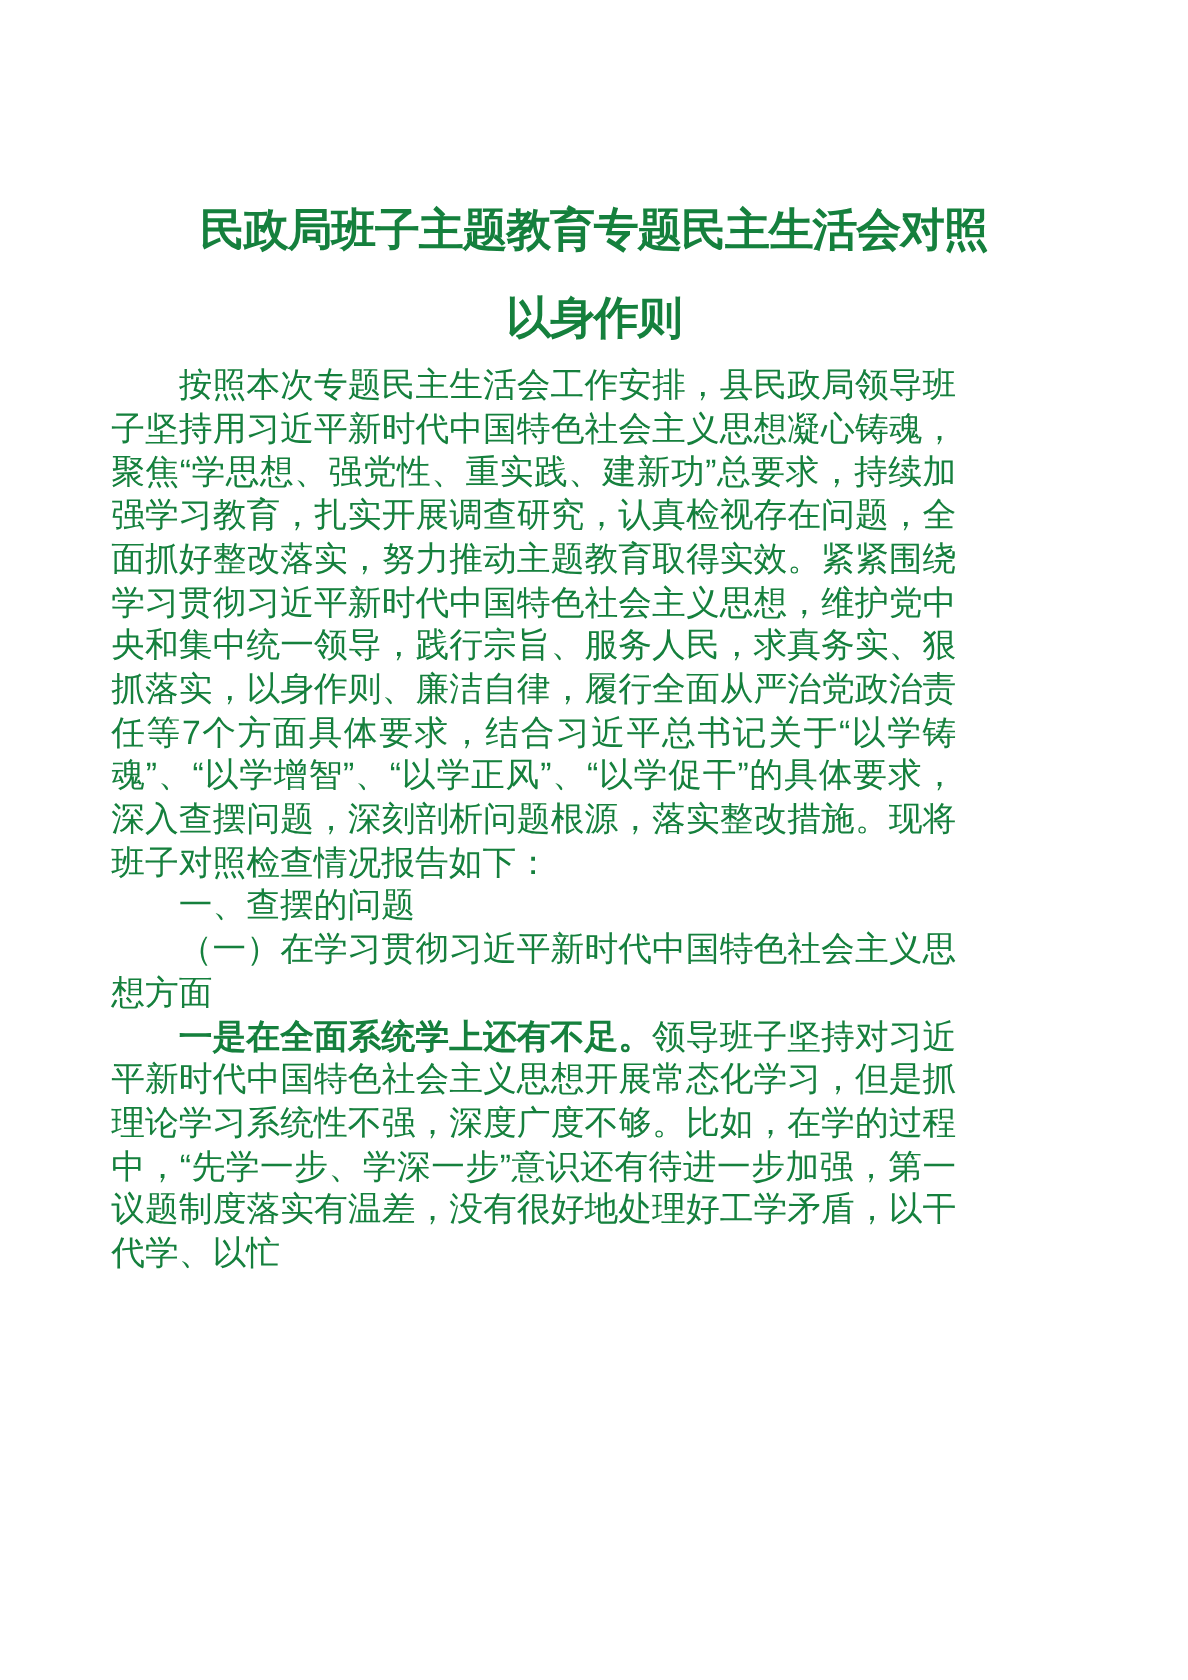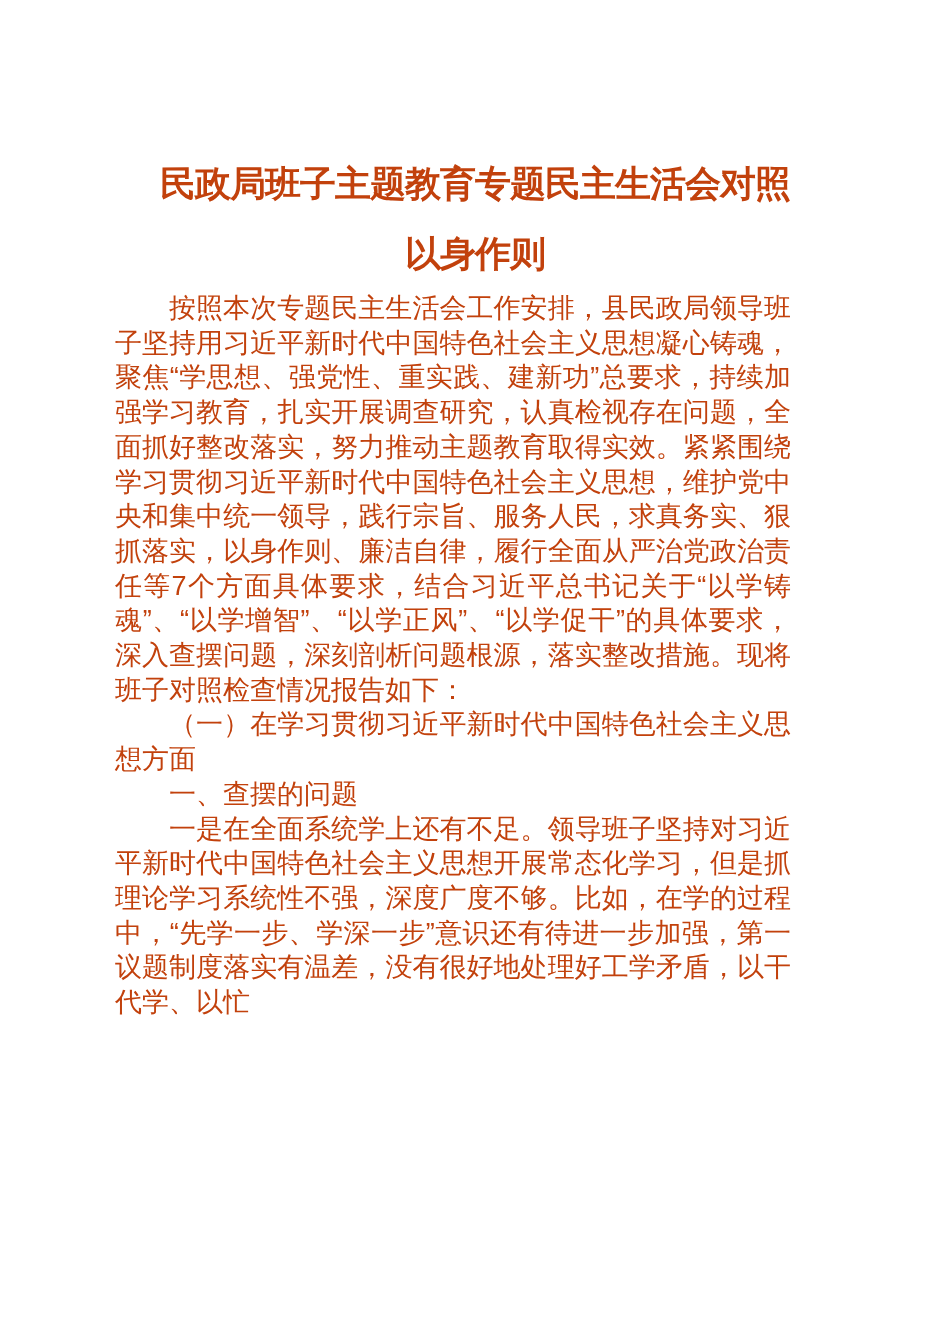--- a/index.html
+++ b/index.html
@@ -5,69 +5,69 @@
   html, body {
     margin: 0;
     padding: 0;
     background: #ffffff;
   }
   .page {
     position: relative;
     width: 950px;
     height: 1344px;
     background: #ffffff;
-    color: #c2410c;
+    color: #15803d;
     font-family: "Liberation Sans", sans-serif;
     overflow: hidden;
   }
   .doc-title {
     margin: 0;
     padding-top: 149px;
     font-size: 36px;
     line-height: 70px;
     font-weight: 700;
     letter-spacing: -1px;
     text-align: center;
   }
   .doc-title .title-line {
     display: block;
   }
   .doc-body {
-    margin-left: 115px;
+    margin-left: 89px;
     width: 676px;
     margin-top: 2px;
     font-size: 27px;
     line-height: 34.7px;
     text-align: justify;
     letter-spacing: 0;
   }
   .doc-body p {
     margin: 0;
     padding: 0;
     text-indent: 2em;
   }
   .lead-bold {
-    font-weight: 400;
+    font-weight: 700;
   }
 </style>
 </head>
 <body>
 
 <div class="page">
 
   <h1 class="doc-title">
     <span class="title-line">民政局班子主题教育专题民主生活会对照</span>
     <span class="title-line">以身作则</span>
   </h1>
 
   <div class="doc-body">
 
     <p>按照本次专题民主生活会工作安排，县民政局领导班子坚持用习近平新时代中国特色社会主义思想凝心铸魂，聚焦“学思想、强党性、重实践、建新功”总要求，持续加强学习教育，扎实开展调查研究，认真检视存在问题，全面抓好整改落实，努力推动主题教育取得实效。紧紧围绕学习贯彻习近平新时代中国特色社会主义思想，维护党中央和集中统一领导，践行宗旨、服务人民，求真务实、狠抓落实，以身作则、廉洁自律，履行全面从严治党政治责任等7个方面具体要求，结合习近平总书记关于“以学铸魂”、“以学增智”、“以学正风”、“以学促干”的具体要求，深入查摆问题，深刻剖析问题根源，落实整改措施。现将班子对照检查情况报告如下：</p>
 
+    <p>一、查摆的问题</p>
+
     <p>（一）在学习贯彻习近平新时代中国特色社会主义思想方面</p>
-
-    <p>一、查摆的问题</p>
 
     <p><strong class="lead-bold">一是在全面系统学上还有不足。</strong><span>领导班子坚持对习近平新时代中国特色社会主义思想开展常态化学习，但是抓理论学习系统性不强，深度广度不够。比如，在学的过程中，“先学一步、学深一步”意识还有待进一步加强，第一议题制度落实有温差，没有很好地处理好工学矛盾，以干代学、以忙</span></p>
 
   </div>
 
 </div>
 
 </body></html>

